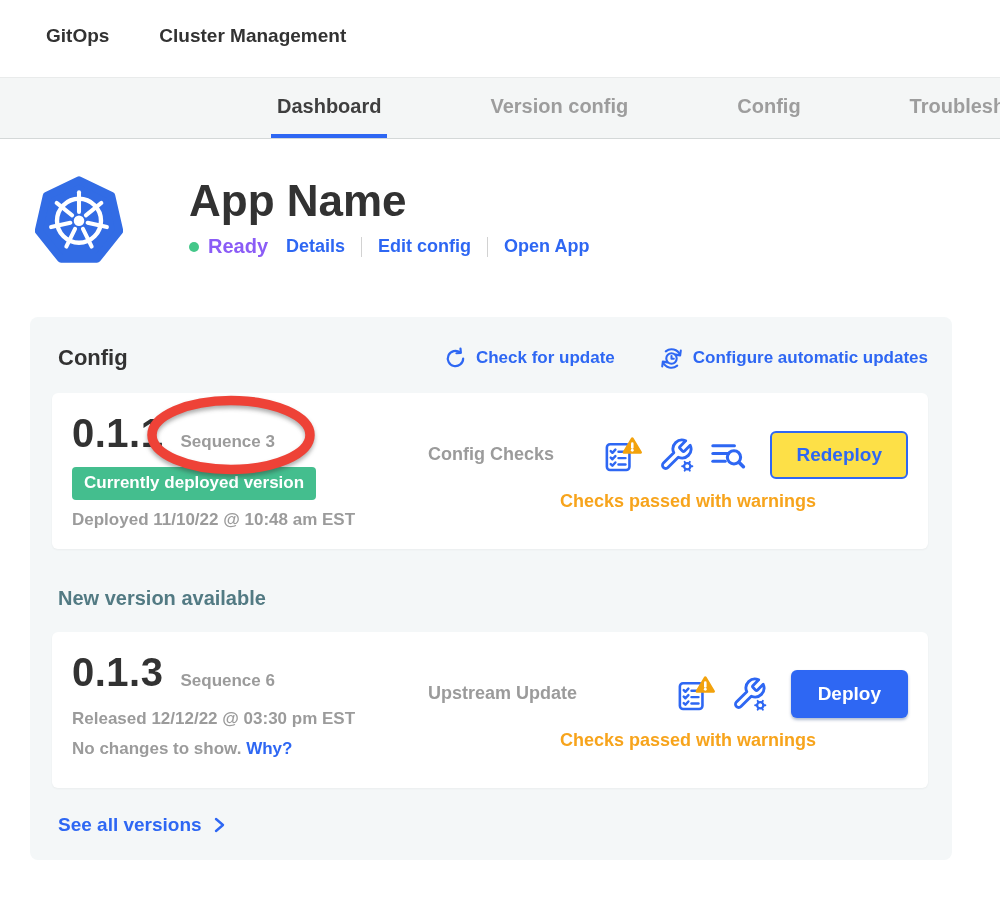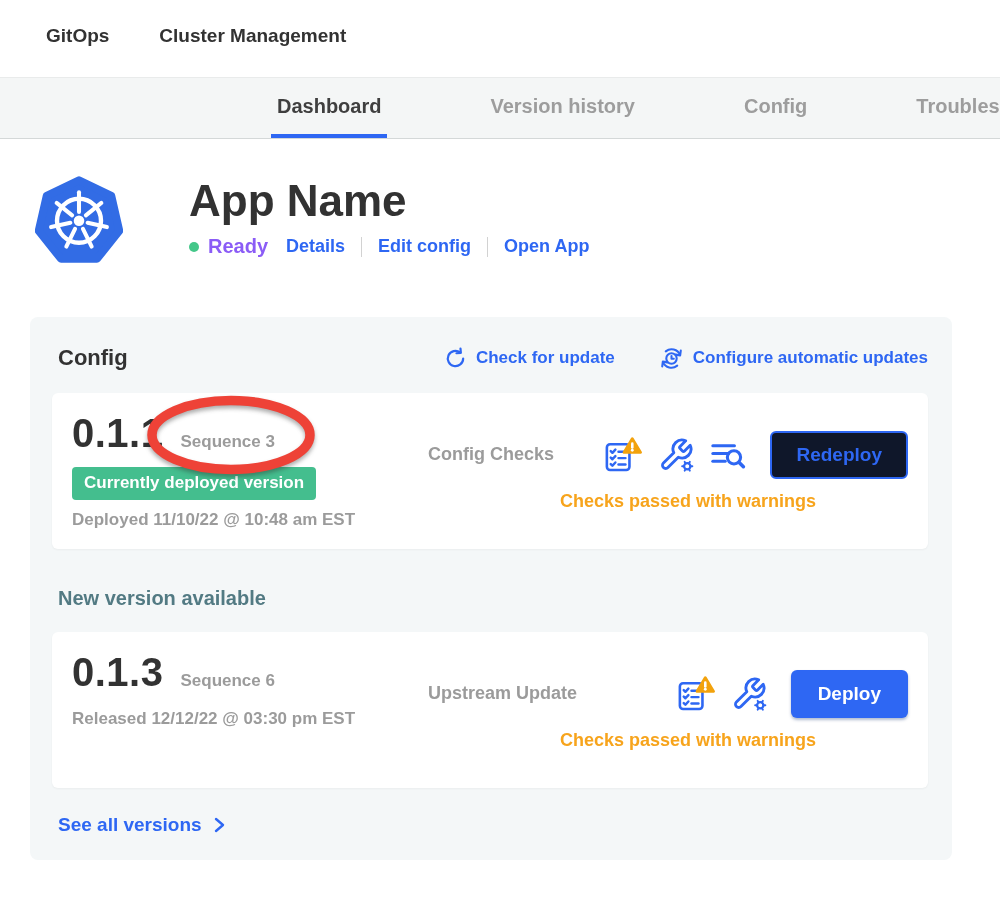--- a/index.html
+++ b/index.html
@@ -55,42 +55,42 @@
   .wc-right { flex:1; display:flex; flex-direction:column; justify-content:center; padding-left:16px; }
   .wc-right-row { display:flex; align-items:center; }
   .source-label { font-size:18px; font-weight:700; color:#9b9b9b; }
   .icon-group { margin-left:auto; display:flex; align-items:center; column-gap:15px; }
   .check-icon-btn { cursor:pointer; display:flex; align-items:center; }
   .checks-status { margin-top:12px; text-align:center; font-size:18px; font-weight:700; color:#f7a41c;
     padding-left:40px; }
 
   .btn { font-family:inherit; font-size:19px; font-weight:700; border-radius:6px; cursor:pointer;
     margin-left:24px; }
-  .btn-outline { background:#0f172a; color:#2e67f3; border:2px solid #2e67f3; padding:11px 24px; }
+  .btn-outline { background:#fde047; color:#2e67f3; border:2px solid #2e67f3; padding:11px 24px; }
   .btn-solid { background:#2e67f3; color:#fff; border:none; padding:13px 27px;
     box-shadow:0 2px 3px rgba(30,60,120,.35); }
 
   .new-version-heading { margin:38px 0 10px 6px; font-size:20px; font-weight:700; color:#527a83; }
 
   .see-all { display:flex; align-items:center; column-gap:7px; margin:26px 0 0 6px;
     font-size:19px; font-weight:700; color:#2e67f3; cursor:pointer; }
 
   svg { display:block; }
 </style>
 </head>
 <body>
 
 <nav class="topnav">
   <div class="topnav-tab">GitOps</div>
   <div class="topnav-tab">Cluster Management</div>
 </nav>
 
 <nav class="subnav">
   <div class="subnav-tab active">Dashboard</div>
-  <div class="subnav-tab">Version history</div>
+  <div class="subnav-tab">Version config</div>
   <div class="subnav-tab">Config</div>
   <div class="subnav-tab">Troubleshoot</div>
 </nav>
 
 <header class="app-header">
   <span>
     <svg class="k8s-logo" viewBox="0 0 100 100">
       <polygon points="50,6 86.7,23.7 95.8,63.5 70.4,95.3 29.6,95.3 4.2,63.5 13.3,23.7" fill="#326ce5" stroke="#326ce5" stroke-width="9" stroke-linejoin="round"></polygon>
       <circle cx="50" cy="52" r="25" fill="none" stroke="#fff" stroke-width="5"></circle>
       <g stroke="#fff" stroke-width="4.6" stroke-linecap="round">
@@ -215,20 +215,24 @@
 
   <div class="new-version-heading">New version available</div>
 
   <div class="white-card">
     <div class="wc-left">
       <div class="version-line">
         <span class="version-number">0.1.3</span>
         <span class="sequence-label">Sequence 6</span>
       </div>
       <div class="gray-line" style="margin-top:14px;">Released 12/12/22 @ 03:30 pm EST</div>
+      <div class="gray-line">
+        <span>No changes to show.</span>
+        <span class="why-link">Why?</span>
+      </div>
     </div>
     <div class="wc-right">
       <div class="wc-right-row">
         <span class="source-label">Upstream Update</span>
         <div class="icon-group">
           <span class="check-icon-btn">
             <svg width="40" height="37" viewBox="0 0 31 28" fill="none">
               <rect x="3" y="6" width="17.5" height="20" rx="2.5" stroke="#2e67f3" stroke-width="2"></rect>
               <g stroke="#2e67f3" stroke-width="1.9" stroke-linecap="round" stroke-linejoin="round">
                 <polyline points="6,11.4 7.3,12.7 9.6,10.2"></polyline>

